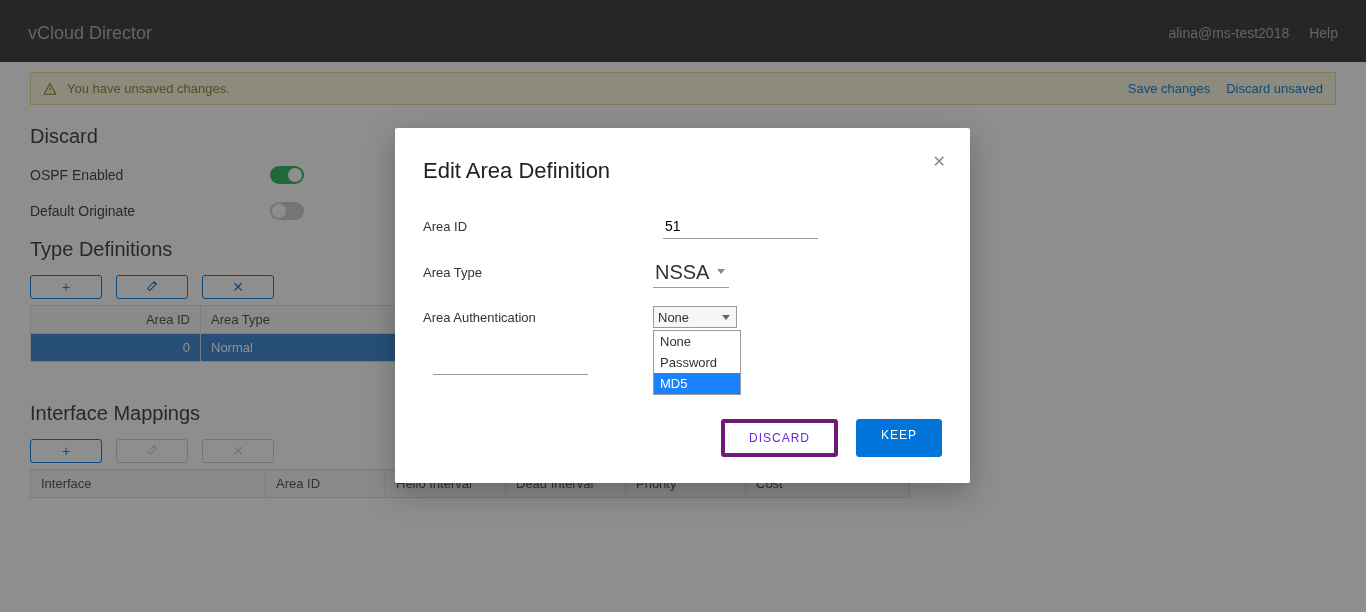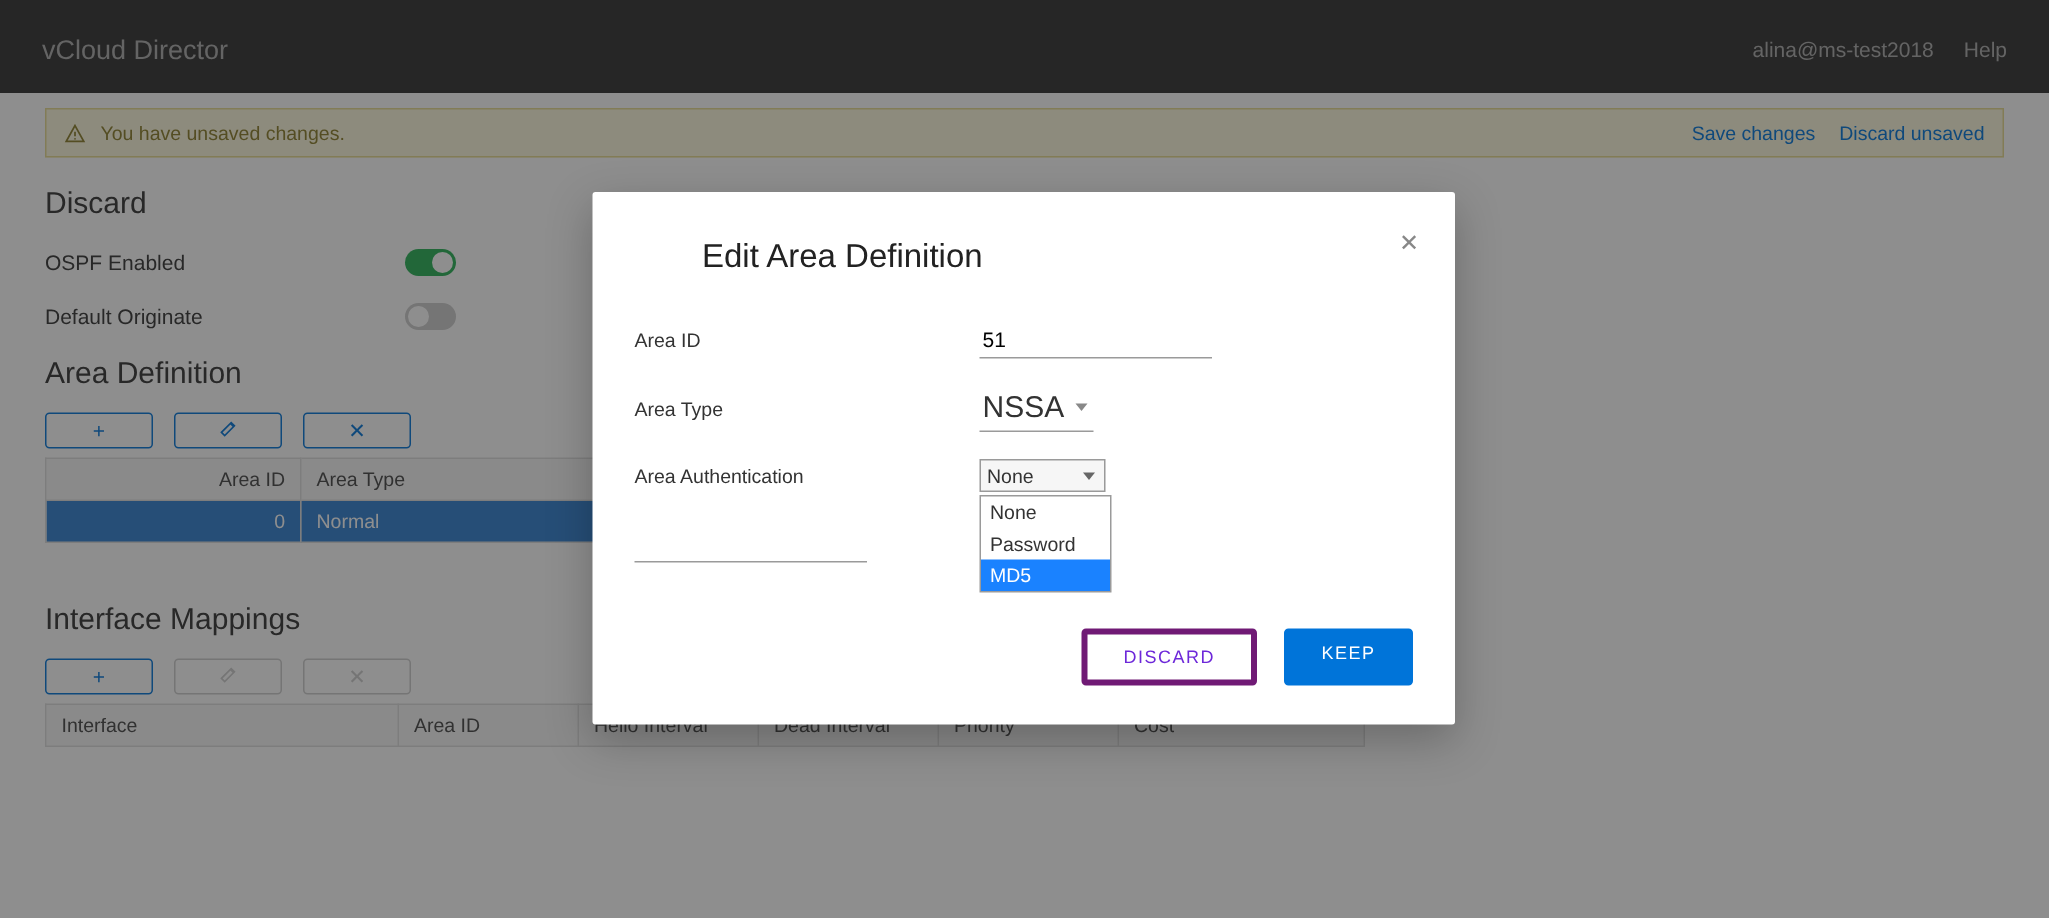--- a/index.html
+++ b/index.html
@@ -74,27 +74,27 @@
   table.grid td { border:1px solid #ddd;padding:6px 10px;}
   table.grid tr.selected td { background:#2f7fd1;color:#fff;}
   table.grid th.rt, table.grid td.rt { text-align:right;}
 
   
   .backdrop { position:absolute; inset:0; background: rgba(30,30,30,0.5);}
   .modal {
     position:absolute; left:395px; top:128px; width:575px; background:#fff;
     border-radius:2px; box-shadow: 0 10px 30px rgba(0,0,0,.25); padding: 30px 28px 26px 28px;
   }
-  .modal h1 { font-size:22px; font-weight:400; color:#222; margin-bottom:30px;margin-left:45px;}
+  .modal h1 { font-size:22px; font-weight:400; color:#222; margin-bottom:30px;}
   .modal .close { position:absolute; top:24px; right:24px; color:#888; cursor:pointer; font-size:16px;}
   .formrow { display:flex; align-items:center; margin-bottom:22px;}
   .formrow .lbl { width:230px; font-size:13px; color:#333;}
   .formrow .ctl { position:relative;}
   .underline-input {
-    border:none; border-bottom:1px solid #9a9a9a; padding:4px 2px; width:155px; font-size:14px; outline:none;
+    border:none; border-bottom:1px solid #9a9a9a; padding:4px 2px; width:155px; font-size:14px; outline:none;margin-left:10px;
   }
   .underline-select {
     border:none; border-bottom:1px solid #9a9a9a; padding:4px 20px 4px 2px; width:78px; font-size:20px;
     background:transparent; position:relative;
   }
   .caret {
     position:absolute; right:4px; top:8px; width:0;height:0;
     border-left:4px solid transparent;border-right:4px solid transparent;border-top:5px solid #888;
     pointer-events:none;
   }
@@ -159,21 +159,21 @@
   <h2 class="section">Discard</h2>
   <div class="kv">
     <div class="k">OSPF Enabled</div>
     <div class="toggle"></div>
   </div>
   <div class="kv">
     <div class="k">Default Originate</div>
     <div class="toggle off"></div>
   </div>
 
-  <h2 class="section">Area Definition</h2>
+  <h2 class="section">Type Definitions</h2>
   <div class="btnrow">
     <div class="iconbtn">
       <span>+</span>
     </div>
     <div class="iconbtn">
       <span>
         <svg width="13" height="13" viewBox="0 0 24 24">
             <path fill="none" stroke="#0074d9" stroke-width="2" d="M3 17l4 4 12-12-4-4L3 17zM14 6l4 4"></path>
           </svg>
       </span>

